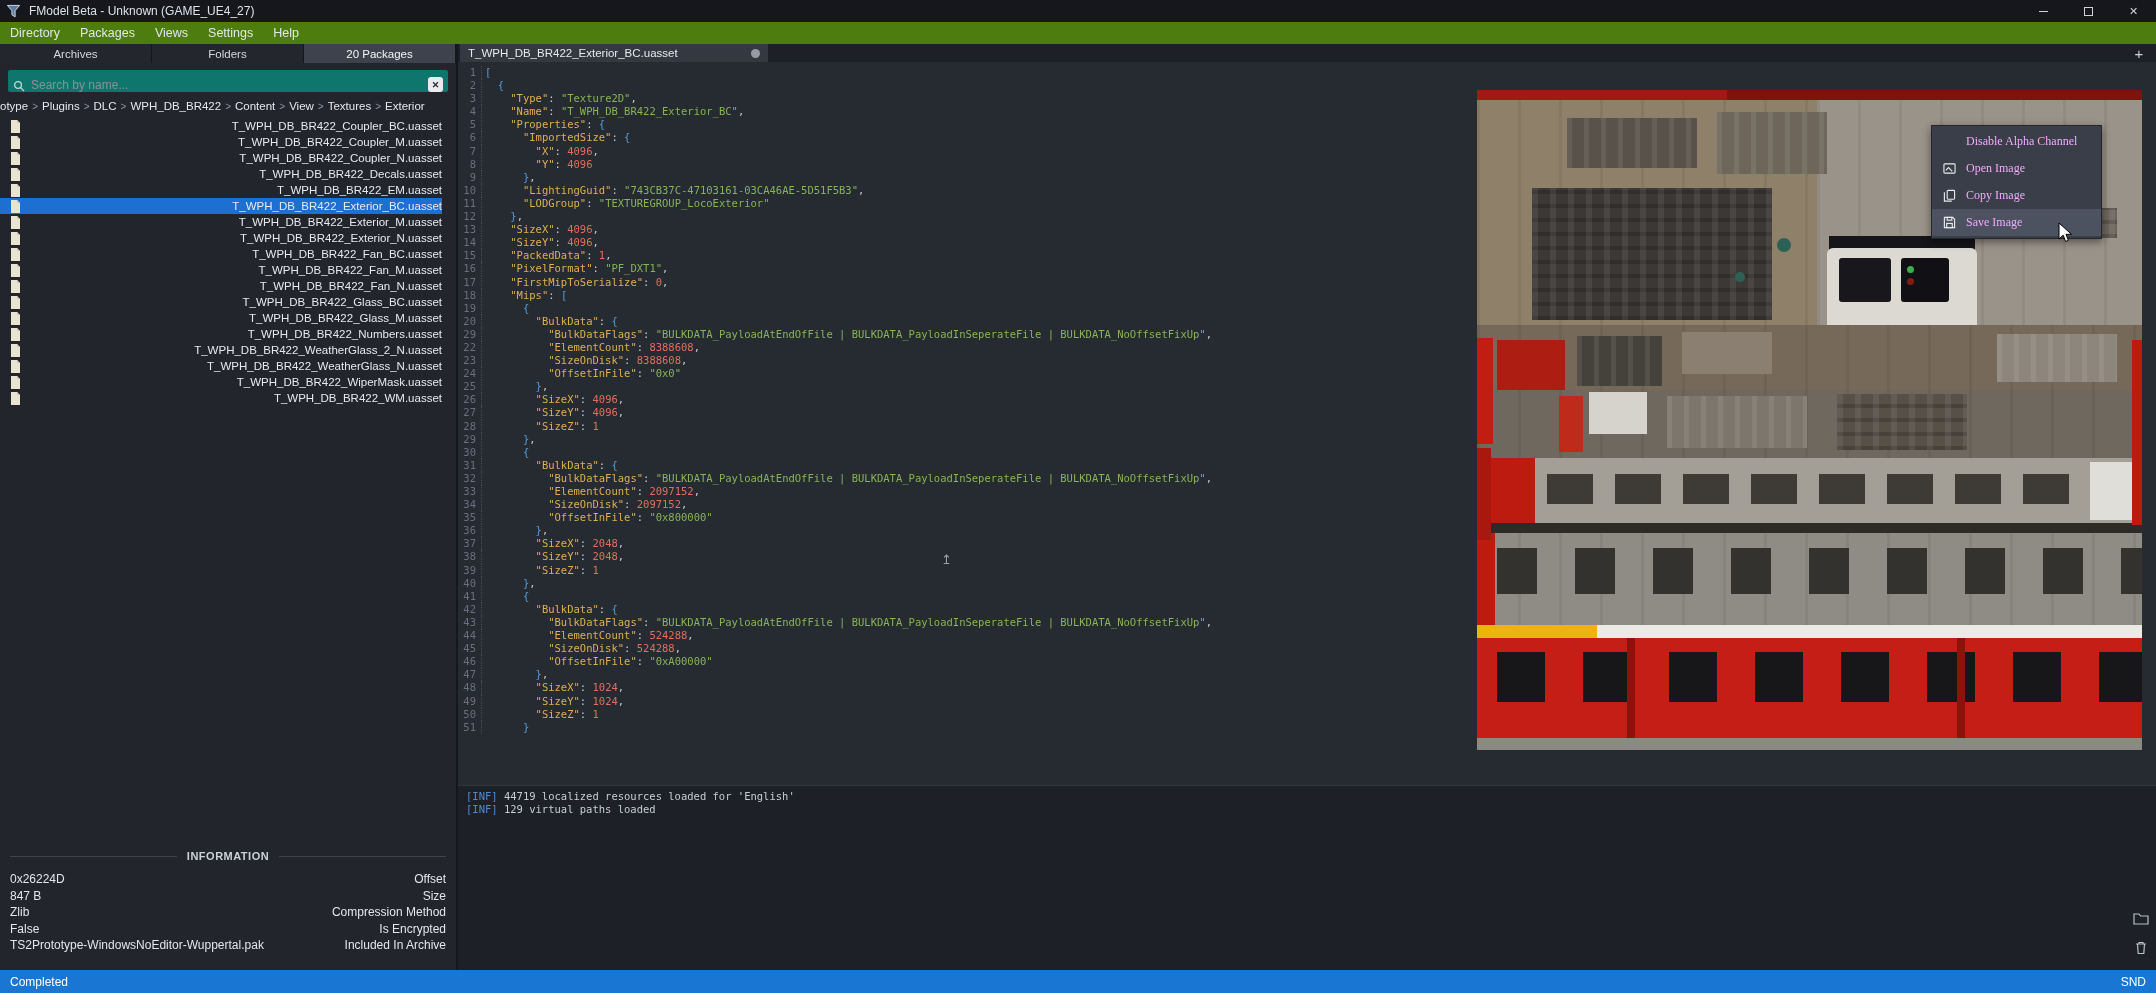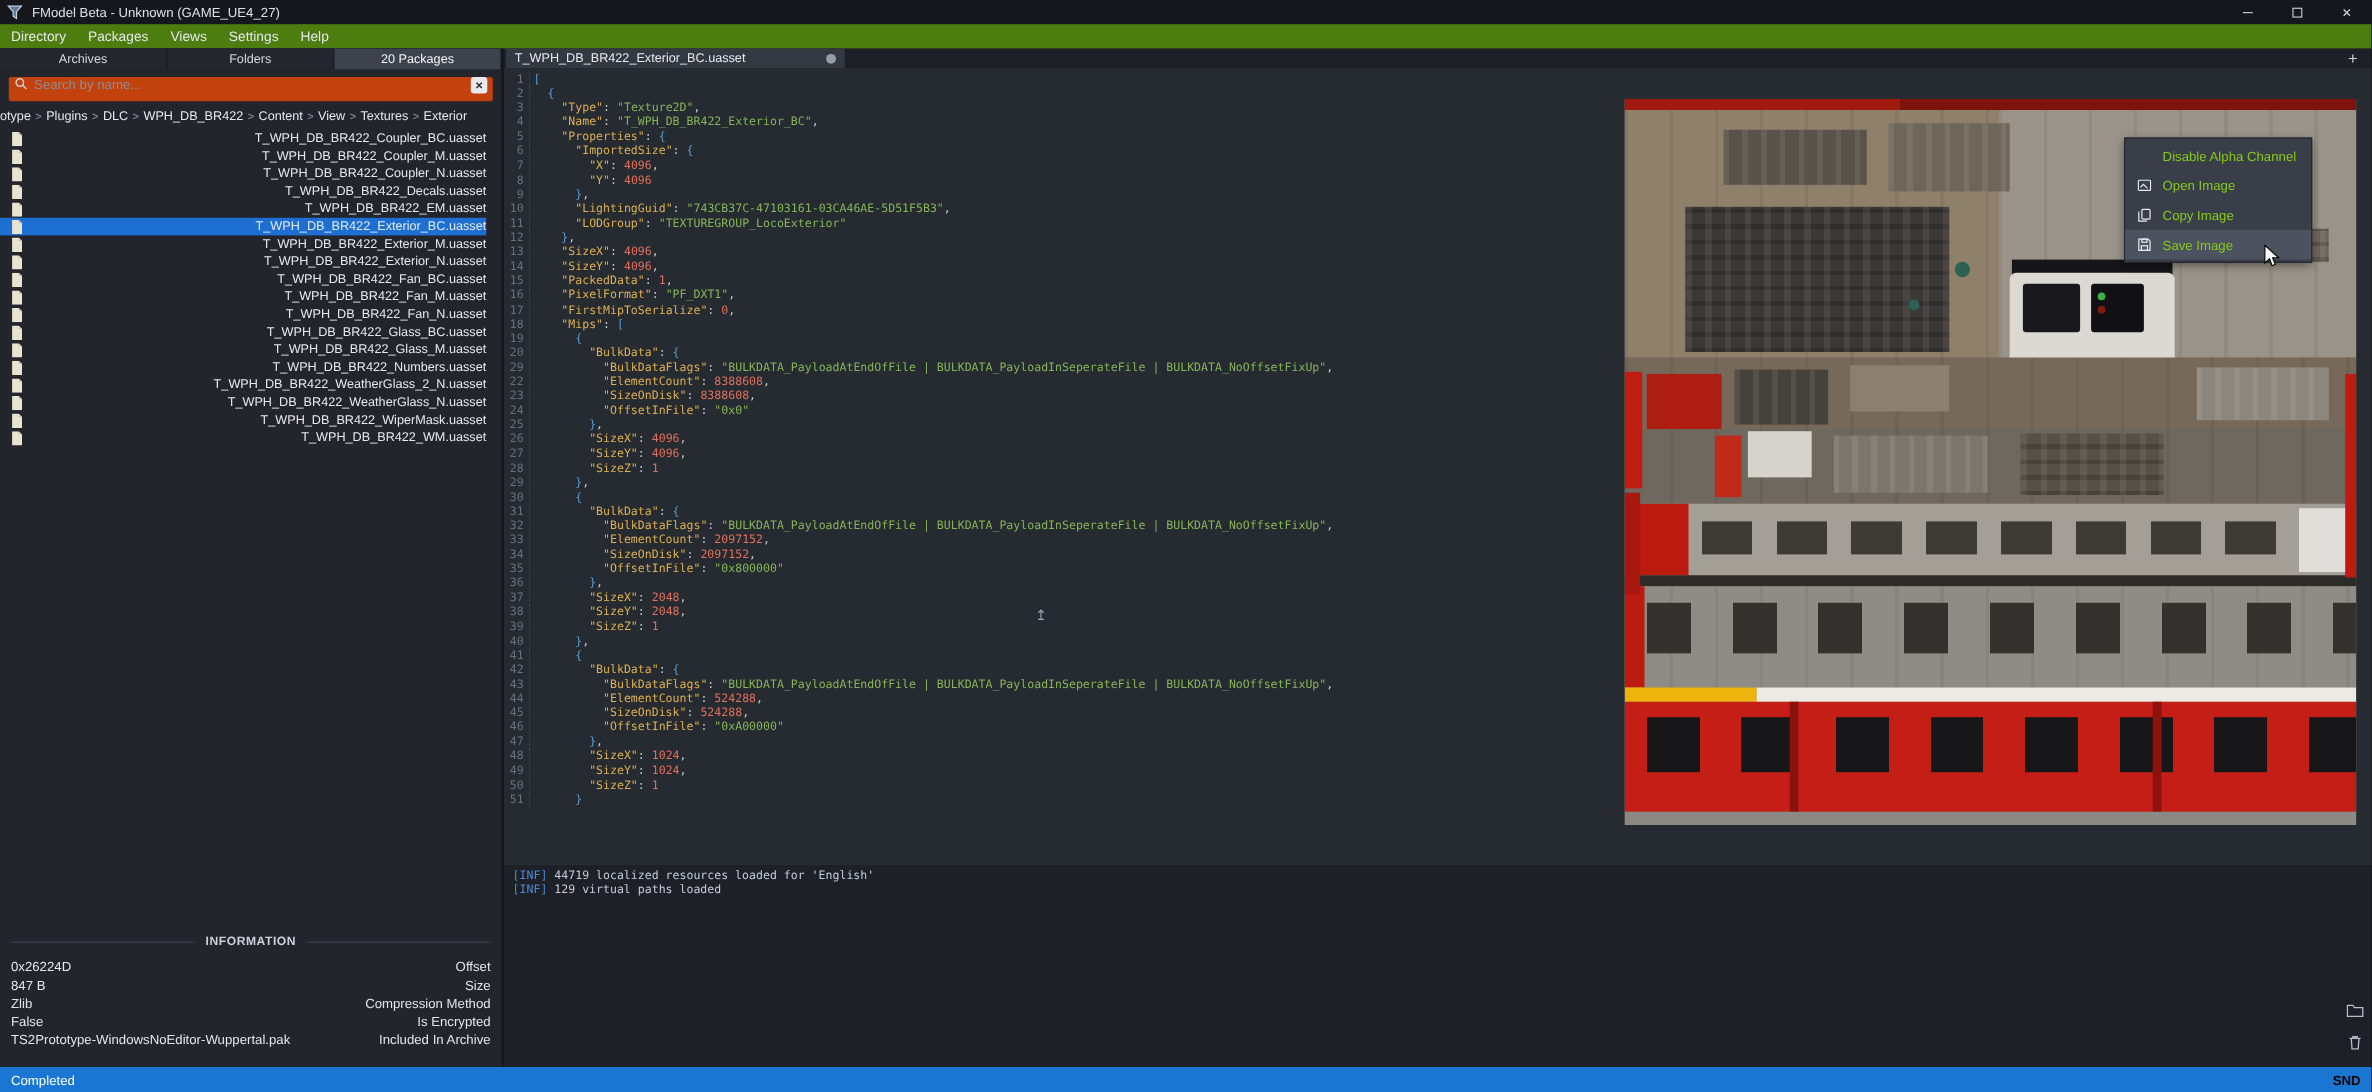--- a/index.html
+++ b/index.html
@@ -19,21 +19,21 @@
   .wbtn .min { width:9px; height:1px; background:#cfd3d8; display:block; }
   .wbtn .max { width:9px; height:9px; border:1px solid #cfd3d8; display:block; }
   .menubar { position:absolute; left:0; top:22px; width:100%; height:22px; background:#4d7c0f; display:flex; align-items:center; }
   .menu-item { padding:0 10px; height:22px; display:flex; align-items:center; color:#e3e6ea; font-size:12.5px; }
 
   
   .left-panel { position:absolute; left:0; top:44px; width:456px; bottom:23px; background:#22252c; overflow:hidden; }
   .lp-tabs { display:flex; height:19px; background:#191b21; }
   .lp-tab { flex:1; display:flex; align-items:center; justify-content:center; font-size:11.5px; color:#d4d8dd; background:#23262d; border-right:1px solid #14161a; }
   .lp-tab.active { background:#3d424c; color:#f2f4f6; }
-  .search { position:absolute; left:8px; top:26px; width:440px; height:22px; background:#c2410c; border-radius:2px; display:flex; align-items:flex-start; padding:0 5px; }
+  .search { position:absolute; left:8px; top:26px; width:440px; height:22px; background:#0f766e; border-radius:2px; display:flex; align-items:flex-end; padding:0 5px; }
   .search svg { flex:0 0 auto; }
   .search-input { flex:1; background:transparent; border:none; outline:none; color:#dfe3e8; font-size:12px; margin-left:6px; font-family:"Liberation Sans",sans-serif; }
   .search-input::placeholder { color:#8a9097; }
   .clear-btn { width:15px; height:15px; background:#e8eaed; border-radius:3px; color:#23262c; font-size:9px; font-weight:bold; display:flex; align-items:center; justify-content:center; }
   .breadcrumb { position:absolute; left:0; top:54px; width:456px; height:16px; white-space:nowrap; overflow:hidden; font-size:11.5px; display:flex; align-items:center; }
   .bc-item { color:#e4e7eb; flex:0 0 auto; }
   .bc-sep { color:#8b97a6; margin:0 4px; font-size:10px; flex:0 0 auto; }
   .file-list { position:absolute; left:0; top:74px; width:456px; }
   .file-row { width:442px; height:16px; display:flex; align-items:center; padding-left:10px;justify-content:space-between; }
   .file-row.selected { background:#1d6fd1; }
@@ -80,28 +80,28 @@
   .preview i { position:absolute; display:block; }
   .g1 { background-image:repeating-linear-gradient(90deg,rgba(0,0,0,.06) 0 3px,transparent 3px 41px); }
   .g2 { background-image:repeating-linear-gradient(90deg,rgba(255,255,255,.08) 0 5px,transparent 5px 17px); }
   .g3 { background-image:repeating-linear-gradient(90deg,rgba(255,255,255,.07) 0 6px,transparent 6px 18px),repeating-linear-gradient(0deg,rgba(0,0,0,.18) 0 4px,transparent 4px 14px); }
 
   
   .ctx { position:absolute; left:1931px; top:125px; width:171px; background:#3a3e48; border:1px solid #23262c; box-shadow:0 3px 8px rgba(0,0,0,.45); padding:2px 0; }
   .ctx-row { height:27px; display:flex; align-items:center; }
   .ctx-row.hl { background:#4d5260; }
   .ctx-ic { width:34px; display:flex; align-items:center; justify-content:center; }
-  .ctx-label { font-size:12px; color:#84cc16; white-space:nowrap; }
+  .ctx-label { font-size:12px; color:#f0abfc; white-space:nowrap;font-family:Liberation Serif, serif; }
 
   .cursor { position:absolute; left:2058px; top:222px; }
 
   
   .statusbar { position:absolute; left:0; bottom:0; width:100%; height:23px; background:#1976d2; display:flex; align-items:center; justify-content:space-between; padding:4px 10px; }
   .sb-left { font-size:12px; color:#fff; }
-  .sb-right { font-size:12px; color:#000000; font-weight:bold; }
+  .sb-right { font-size:12px; color:#ffffff; font-weight:normal; }
 </style>
 </head>
 <body>
 
 <div class="app">
 
   <div class="titlebar">
     <span class="logo">
       <svg width="15" height="15" viewBox="0 0 16 16">
           <path d="M1.5 1.5 h13 l-4.8 5.6 v6.6 l-3.4 -2.2 v-4.4 z" fill="#5d7ba4" stroke="#d7dde6" stroke-width="1"></path>

